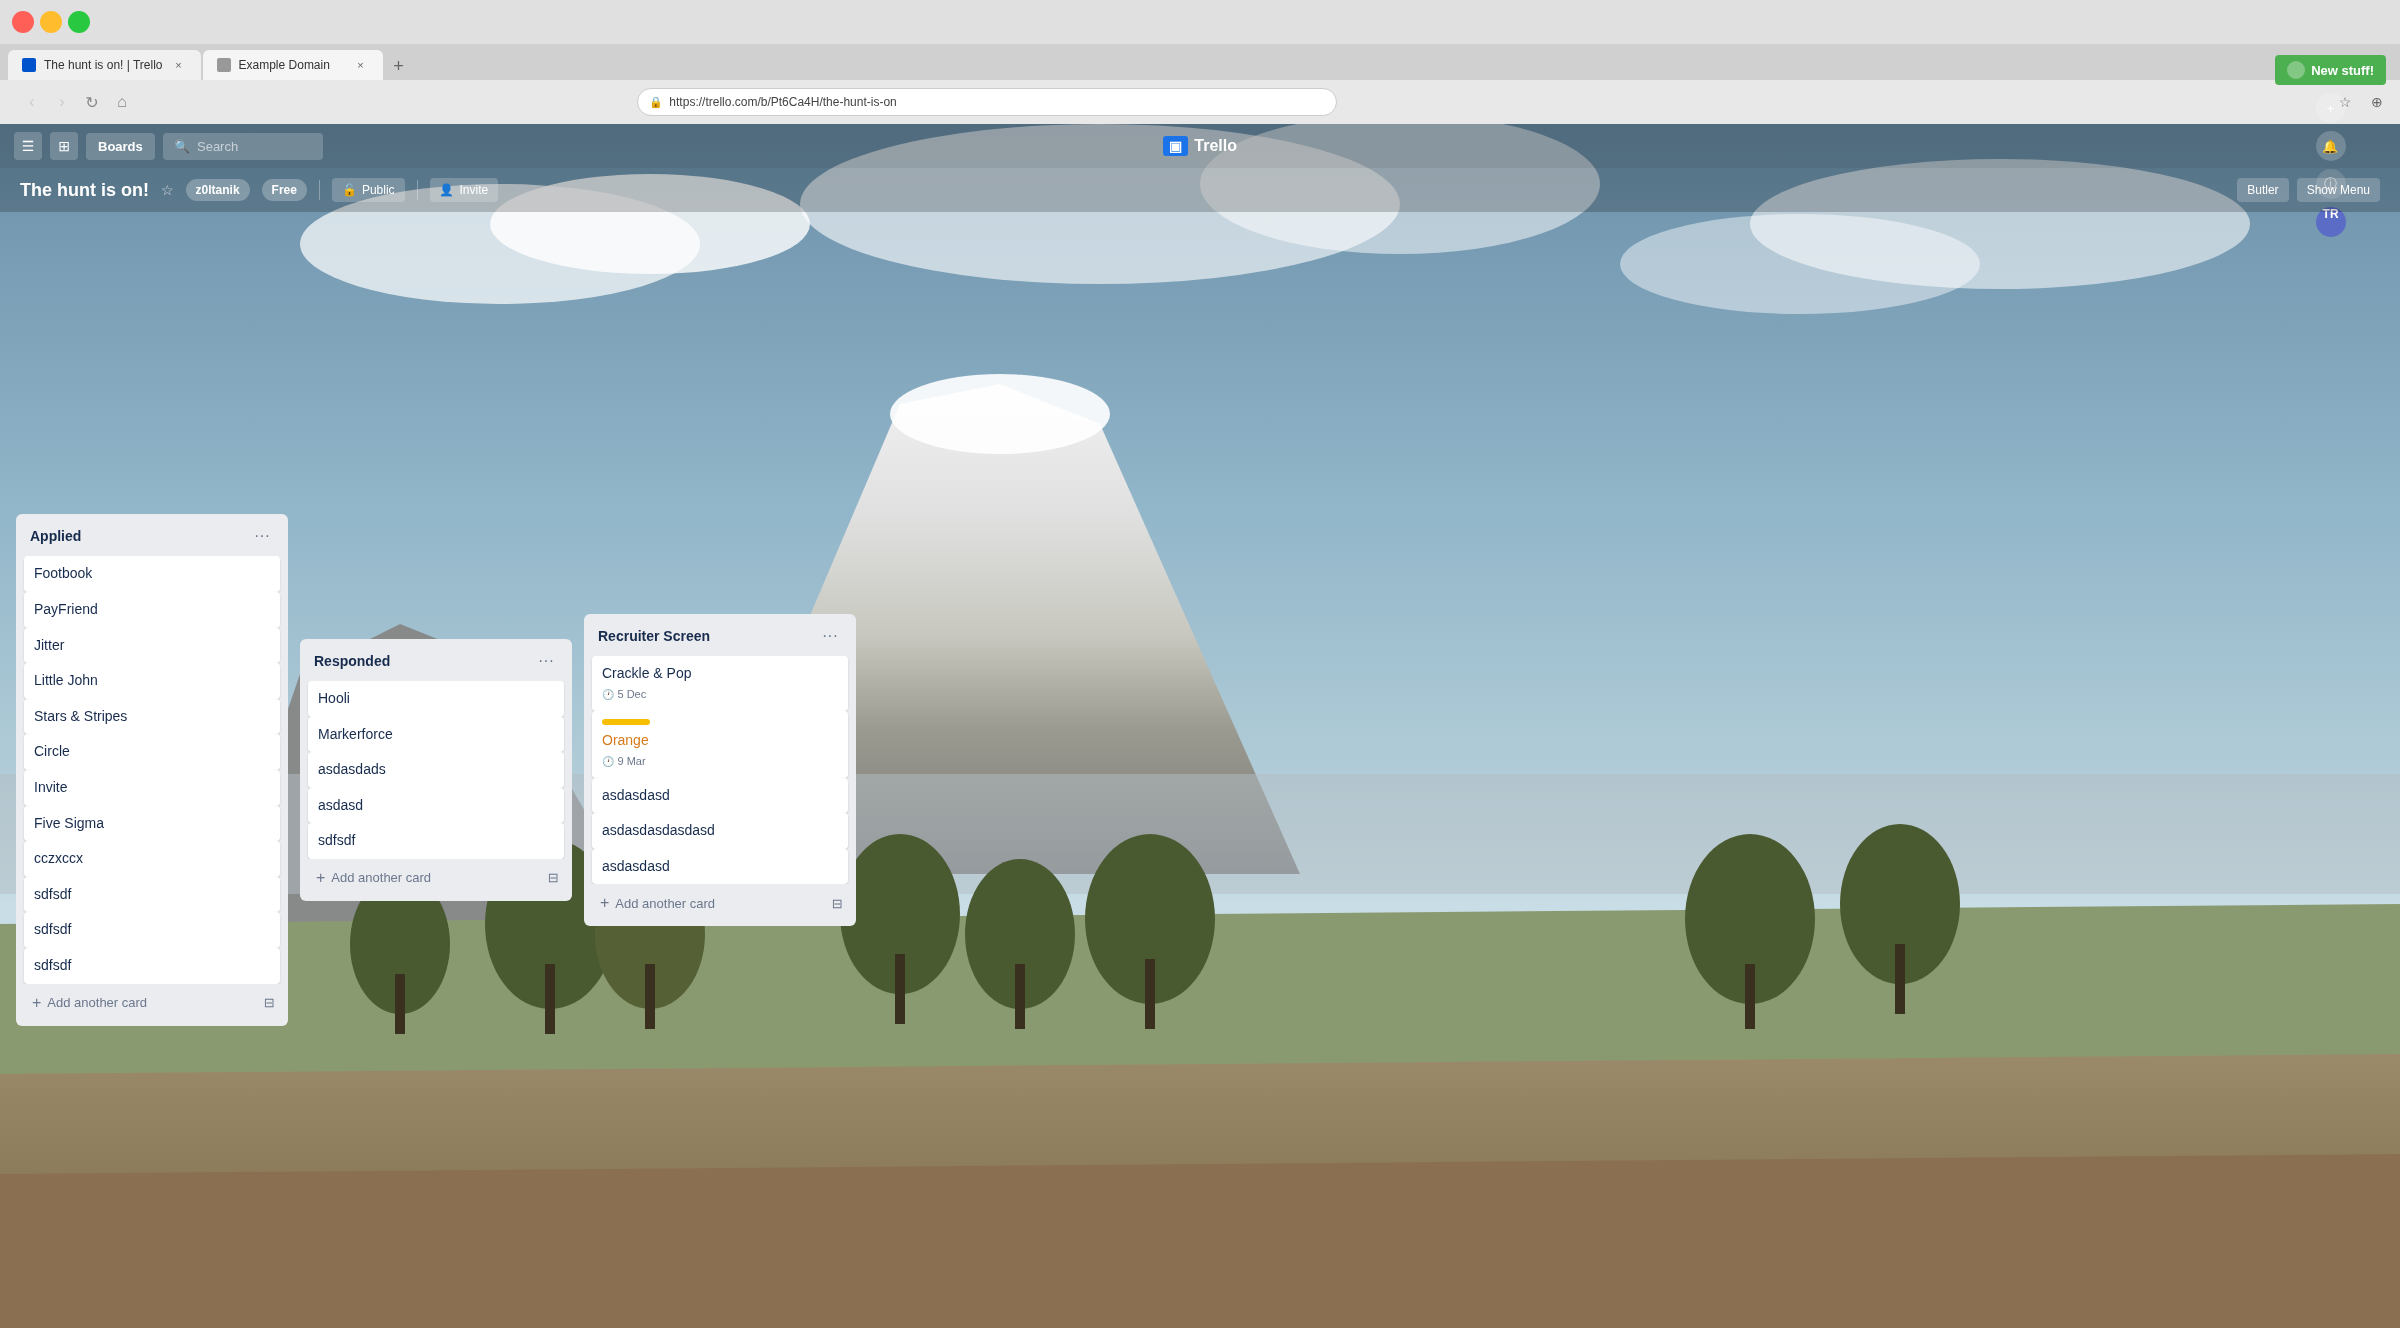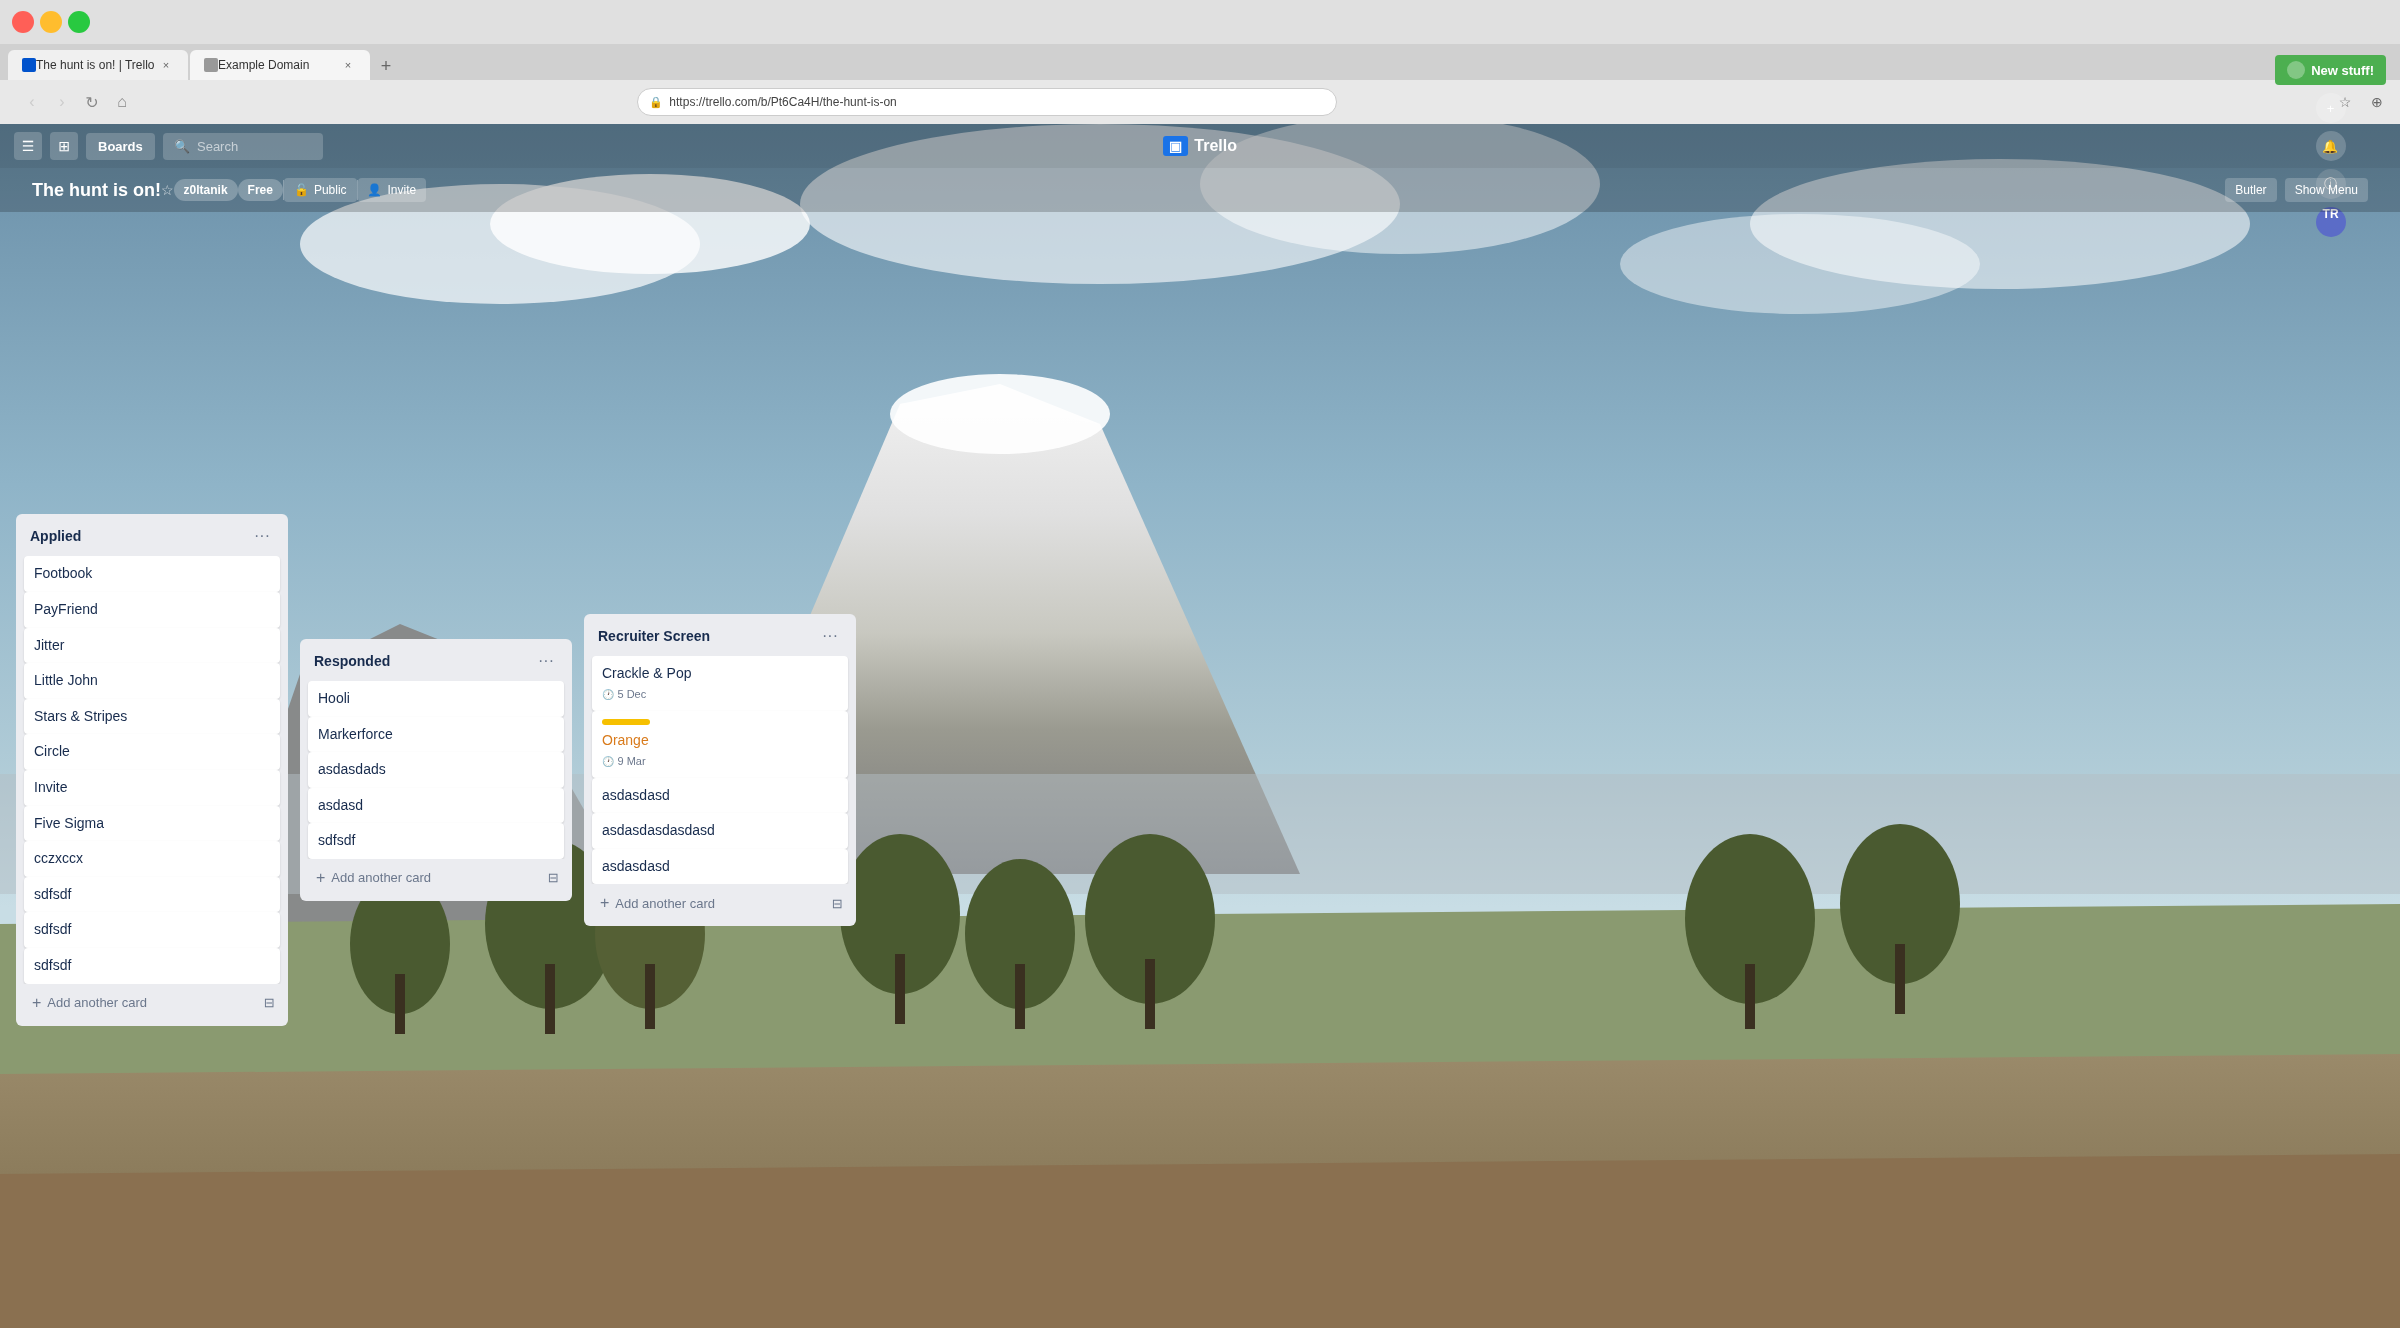--- a/index.html
+++ b/index.html
@@ -7,21 +7,21 @@
     .title-bar { height: 44px; background: #e0e0e0; display: flex; align-items: center; padding: 0 12px; gap: 8px; }
     .traffic-lights { display: flex; gap: 6px; align-items: center; }
     .traffic-light { width: 22px; height: 22px; border-radius: 50%; }
     .tl-red { background: #ff5f57; }
     .tl-yellow { background: #ffbd2e; }
     .tl-green { background: #28c940; }
     .nav-controls { display: flex; gap: 6px; align-items: center; margin-left: 8px; }
     .nav-btn { width: 24px; height: 24px; background: none; border: none; cursor: pointer; color: #888; font-size: 16px; display: flex; align-items: center; justify-content: center; }
     .nav-btn.disabled { color: #ccc; }
     .tabs-bar { height: 36px; background: #d0d0d0; display: flex; align-items: flex-end; padding: 0 8px; gap: 2px; }
-    .tab { height: 30px; background: #f5f5f5; border-radius: 6px 6px 0 0; padding: 0 14px; display: flex; align-items: center; font-size: 12px; color: #333; min-width: 180px; max-width: 220px; position: relative; margin-top: 24px; }
+    .tab { height: 30px; background: #f5f5f5; border-radius: 6px 6px 0 0; padding: 0 14px; display: flex; align-items: center; gap: 8px; font-size: 12px; color: #333; min-width: 180px; max-width: 220px; position: relative; margin-top: 24px; }
     .tab.active { background: #f0f0f0; }
     .tab-favicon { width: 14px; height: 14px; background: #1a7fca; border-radius: 2px; }
     .tab-close { width: 16px; height: 16px; border-radius: 50%; background: none; border: none; cursor: pointer; color: #666; font-size: 11px; margin-left: auto; display: flex; align-items: center; justify-content: center; }
     .tab-add { width: 28px; height: 28px; background: none; border: none; cursor: pointer; color: #666; font-size: 18px; display: flex; align-items: center; justify-content: center; }
     .address-bar-row { height: 44px; background: #e8e8e8; display: flex; align-items: center; padding: 0 12px; gap: 8px; }
     .address-bar { flex: 1; height: 28px; background: #fff; border-radius: 14px; border: 1px solid #ccc; display: flex; align-items: center; padding: 0 12px; gap: 6px; font-size: 12px; color: #333; max-width: 700px; margin: 0 auto; }
     .lock-icon { color: #4a9d4a; font-size: 11px; }
     .address-text { font-size: 12px; color: #444; }
     .toolbar-icons { display: flex; gap: 10px; align-items: center; margin-left: auto; }
     .toolbar-icon { width: 22px; height: 22px; color: #666; font-size: 14px; display: flex; align-items: center; justify-content: center; cursor: pointer; }
@@ -34,21 +34,21 @@
     .home-btn { width: 28px; height: 28px; background: rgba(255,255,255,0.2); border-radius: 4px; border: none; cursor: pointer; display: flex; align-items: center; justify-content: center; color: #fff; font-size: 14px; }
     .boards-btn { background: rgba(255,255,255,0.2); border-radius: 4px; border: none; cursor: pointer; color: #fff; font-size: 13px; font-weight: 600; padding: 6px 12px; display: flex; align-items: flex-start; gap: 4px; }
     .search-btn { background: rgba(255,255,255,0.2); border-radius: 4px; border: none; cursor: pointer; color: rgba(255,255,255,0.8); font-size: 13px; padding: 6px 12px; display: flex; align-items: center; gap: 6px; width: 160px; }
     .trello-logo { position: absolute; left: 50%; transform: translateX(-50%); color: #fff; font-size: 18px; font-weight: 700; display: flex; align-items: center; gap: 6px; }
     .nav-right { margin-left: auto; display: flex; align-items: center; gap: 8px; flex-direction: column; }
     .new-stuff-btn { background: #4caf50; border-radius: 4px; border: none; cursor: pointer; color: #fff; font-size: 13px; font-weight: 600; padding: 6px 12px; display: flex; align-items: center; gap: 6px; }
     .nav-icon-btn { width: 30px; height: 30px; background: rgba(255,255,255,0.2); border-radius: 50%; border: none; cursor: pointer; display: flex; align-items: center; justify-content: center; color: #fff; font-size: 13px; }
     .avatar { width: 30px; height: 30px; background: #5b6cc7; border-radius: 50%; display: flex; align-items: flex-start; justify-content: center; color: #fff; font-size: 12px; font-weight: 700; cursor: pointer; }
 
     
-    .board-header { height: 44px; background: rgba(0,0,0,0.2); display: flex; align-items: center; padding: 0 32px; gap: 0; position: relative; z-index: 10; }
+    .board-header { height: 44px; background: rgba(0,0,0,0.2); display: flex; align-items: center; padding: 0 20px; gap: 12px; position: relative; z-index: 10; }
     .board-title { color: #fff; font-size: 18px; font-weight: 700; cursor: pointer; }
     .board-star-btn { background: none; border: none; color: rgba(255,255,255,0.7); font-size: 14px; cursor: pointer; }
     .board-member-chip { background: rgba(255,255,255,0.25); border-radius: 20px; padding: 4px 10px; color: #fff; font-size: 12px; font-weight: 600; }
     .board-visibility-btn { background: rgba(255,255,255,0.2); border-radius: 4px; border: none; cursor: pointer; color: #fff; font-size: 12px; padding: 5px 10px; display: flex; align-items: center; gap: 5px; }
     .board-divider { width: 1px; height: 20px; background: rgba(255,255,255,0.3); }
     .invite-btn { background: rgba(255,255,255,0.2); border-radius: 4px; border: none; cursor: pointer; color: #fff; font-size: 12px; padding: 5px 10px; display: flex; align-items: center; gap: 5px; }
     .board-right { margin-left: auto; display: flex; align-items: flex-end; gap: 8px; }
     .butler-btn { background: rgba(255,255,255,0.2); border-radius: 4px; border: none; cursor: pointer; color: #fff; font-size: 12px; padding: 5px 10px; }
     .show-menu-btn { background: rgba(255,255,255,0.2); border-radius: 4px; border: none; cursor: pointer; color: #fff; font-size: 12px; padding: 5px 10px; }
 

